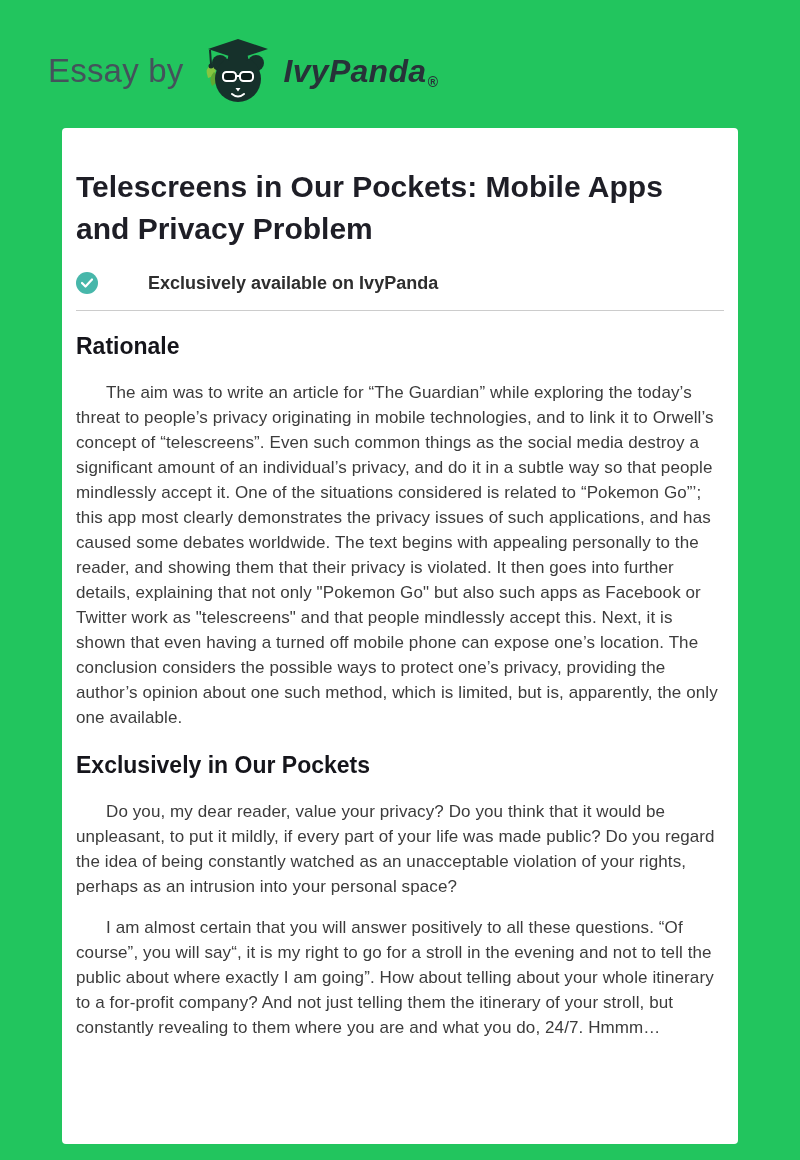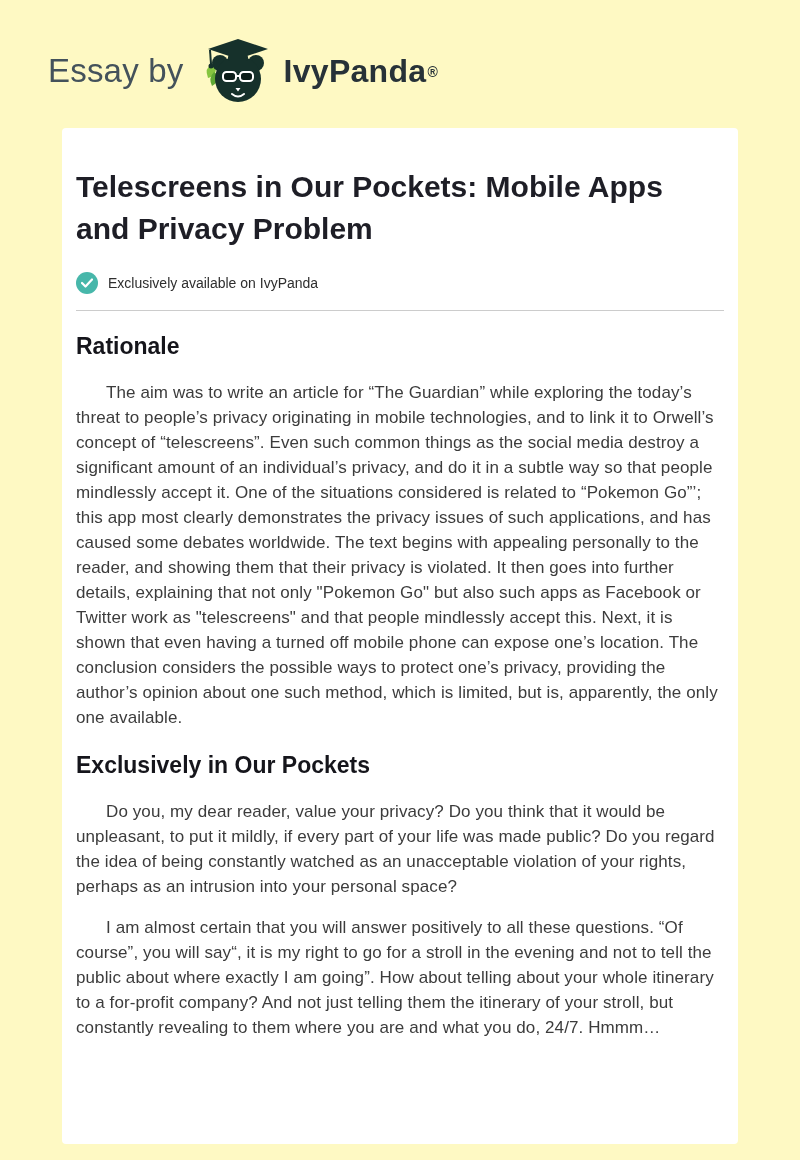--- a/index.html
+++ b/index.html
@@ -2,37 +2,37 @@
 <html><head>
 <meta charset="utf-8">
 <style>
   * { margin: 0; padding: 0; box-sizing: border-box; }
   html, body {
     width: 800px; height: 1160px;
     background: #cfe8e3;
     font-family: "Liberation Sans", sans-serif;
     overflow: hidden;
   }
-  .page { width: 800px; height: 1160px; background: #fef9c3; }
+  .page { width: 800px; height: 1160px; background: #22c55e; }
 
   
   .header {
     display: flex; align-items: center;
     padding: 38px 0 24px 48px;
     gap: 12px;
   }
   .essay-by {
     font-size: 33px; color: #44525b; font-weight: 400;
     margin-right: 6px; letter-spacing: 0.2px;
   }
   .brand-link { display: flex; align-items: center; gap: 10px; text-decoration: none; cursor: pointer; }
   .logo-wrap { width: 72px; height: 66px; display: block; }
   .brand-name {
     font-size: 32px; font-weight: 700; color: #273238; letter-spacing: 0.3px;
-    display: flex; align-items: center;
+    display: flex; align-items: flex-end; font-style: italic;
   }
   .reg-mark { font-size: 14px; font-weight: 700; color: #273238; margin-top: 2px; margin-left: 1px; }
 
   
   .card {
     width: 676px;
     margin: 0 62px;
     background: #ffffff;
     border-radius: 4px;
     padding: 38px 14px 88px 14px;
@@ -41,21 +41,21 @@
   .article-title {
     font-size: 30px; line-height: 42px; font-weight: 700;
     color: #1e1e26; max-width: 590px; margin-bottom: 22px;
   }
   .badge-row { display: flex; align-items: center; gap: 10px; margin-bottom: 16px; }
   .badge-circle {
     width: 22px; height: 22px; border-radius: 50%;
     background: #47b7aa; display: flex; align-items: center; justify-content: center;
     flex: 0 0 22px;
   }
-  .badge-label { font-size: 14px; font-weight: 400; color: #2e2e2e; }
+  .badge-label { font-size: 18px; font-weight: 700; color: #2e2e2e; margin-left: 40px; }
   .divider { border: none; border-top: 1px solid #cccccc; margin: 6px 0 16px 0; }
 
   .section-heading {
     font-size: 23px; font-weight: 700; color: #15151b;
     margin: 22px 0 20px 0;
   }
   .para {
     font-size: 17px; line-height: 25px; color: #3c3c3c;
     text-indent: 30px; margin-bottom: 16px;
     letter-spacing: 0.1px;

